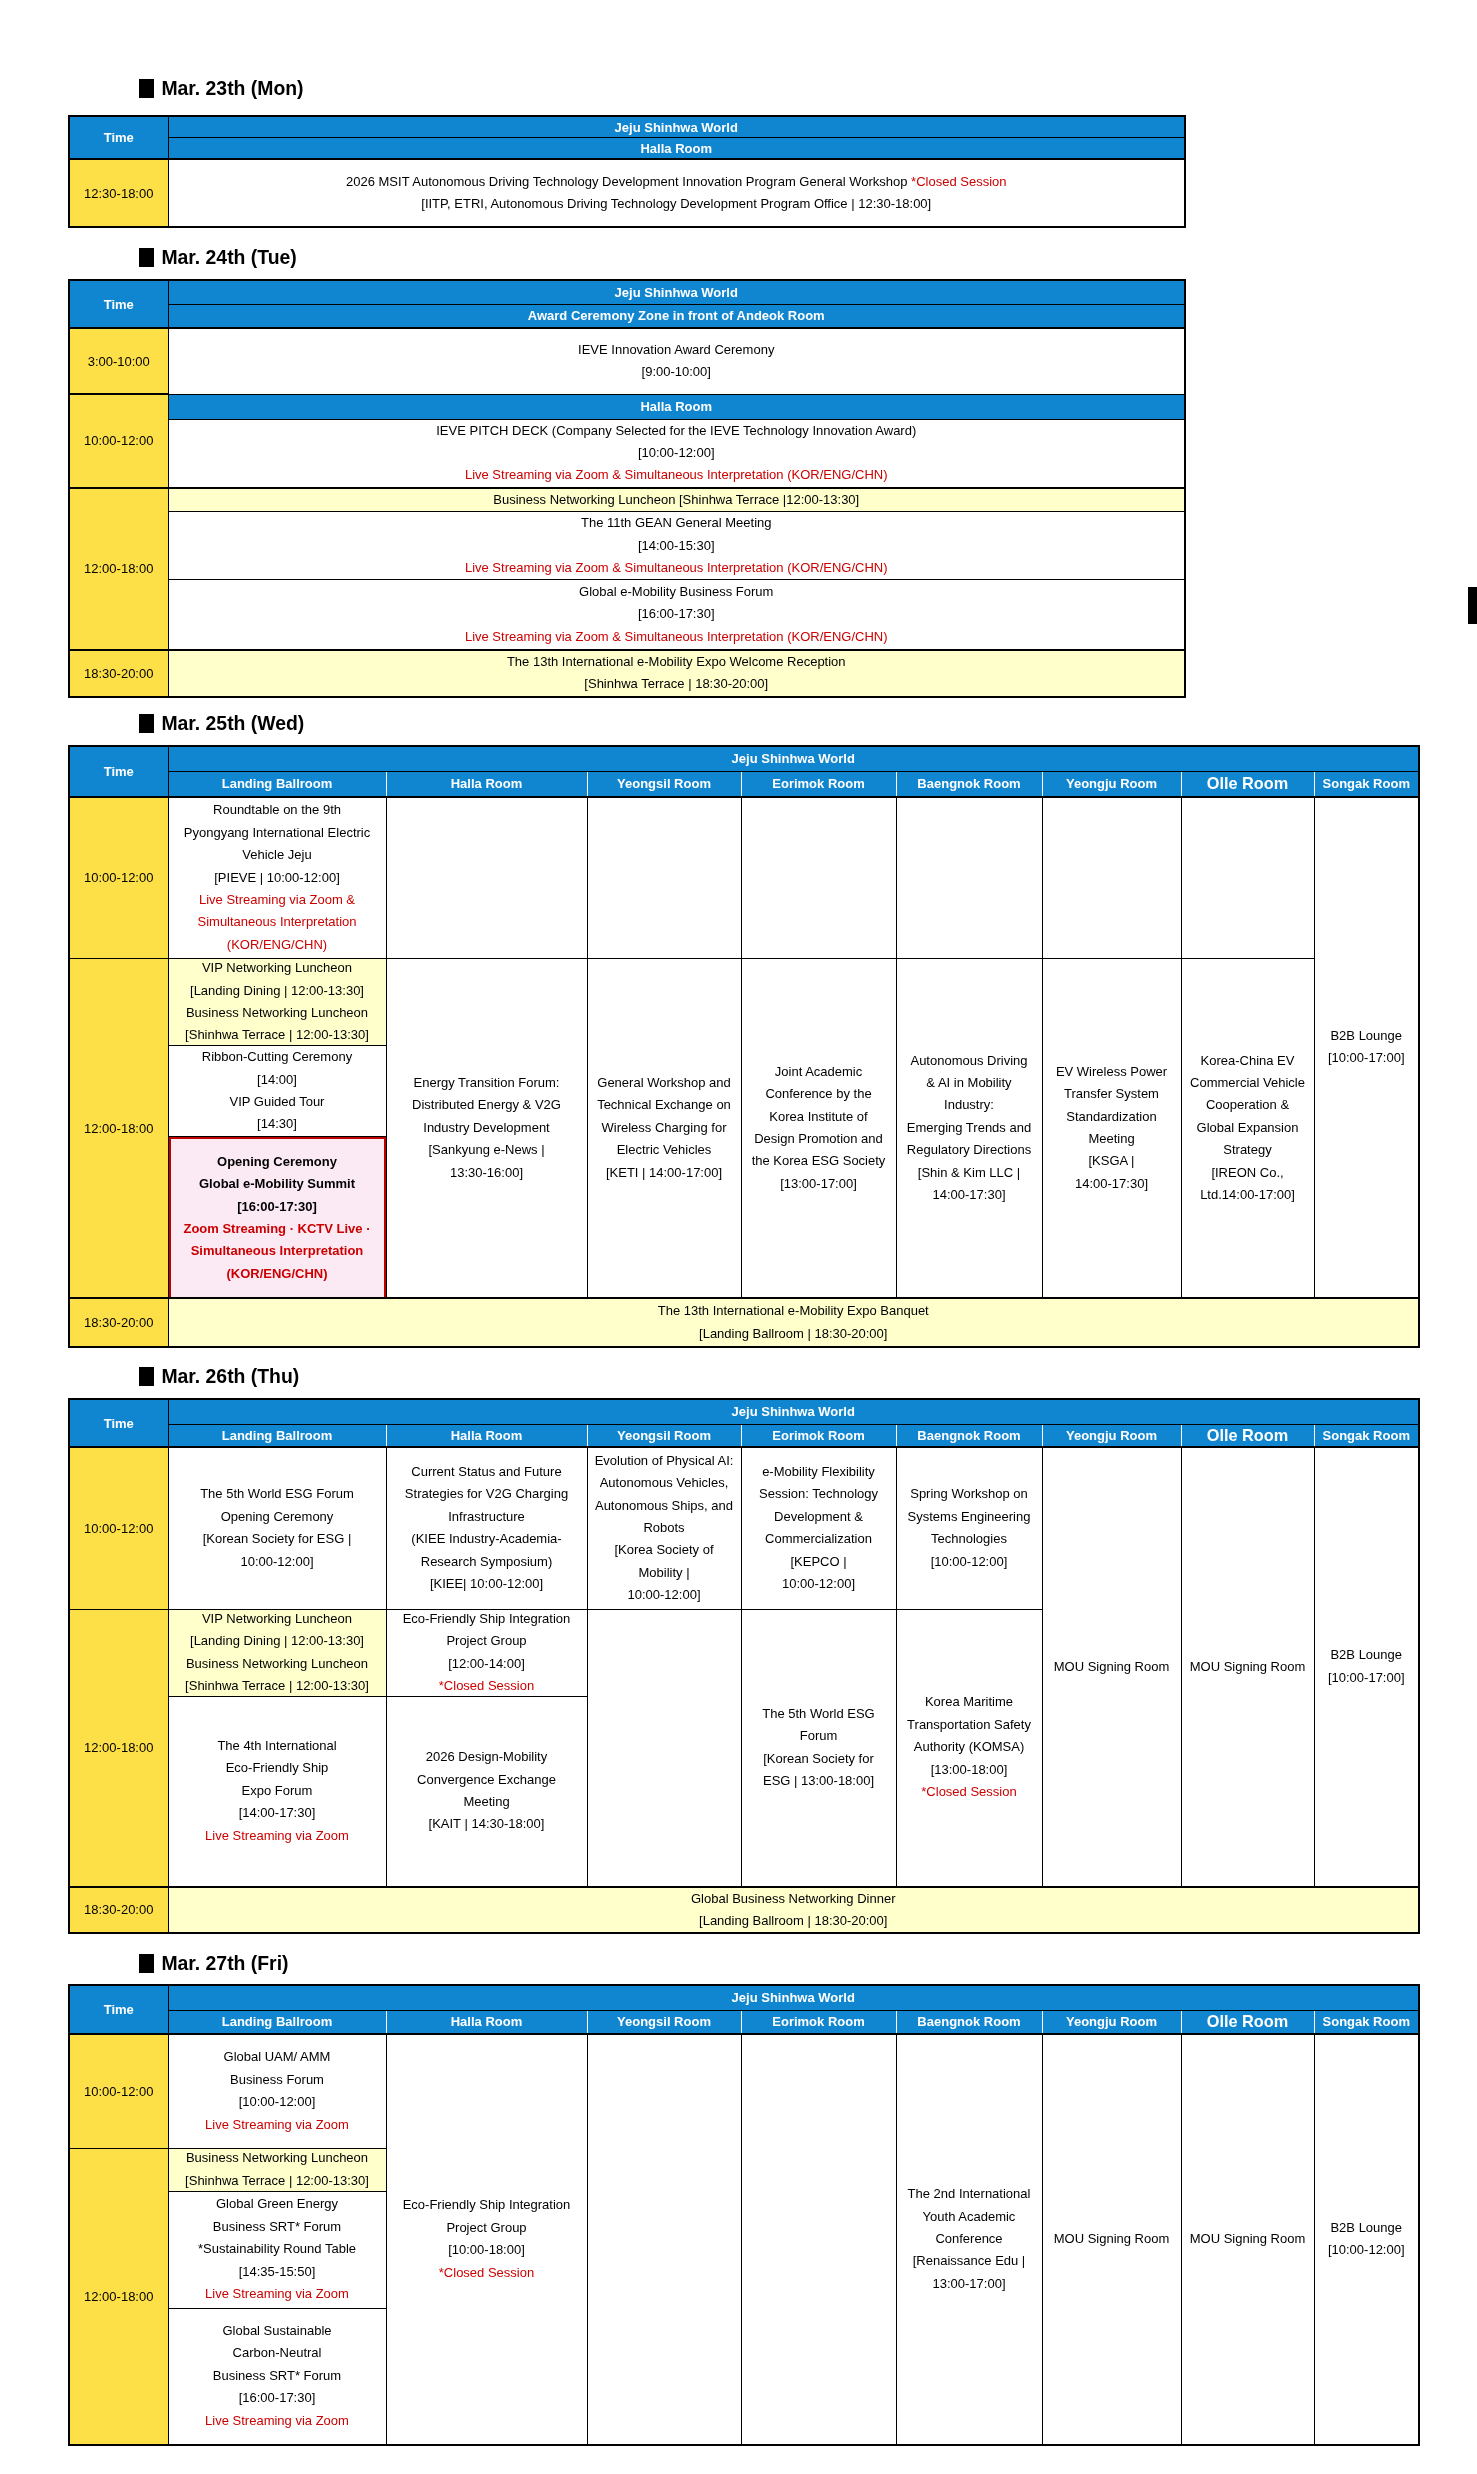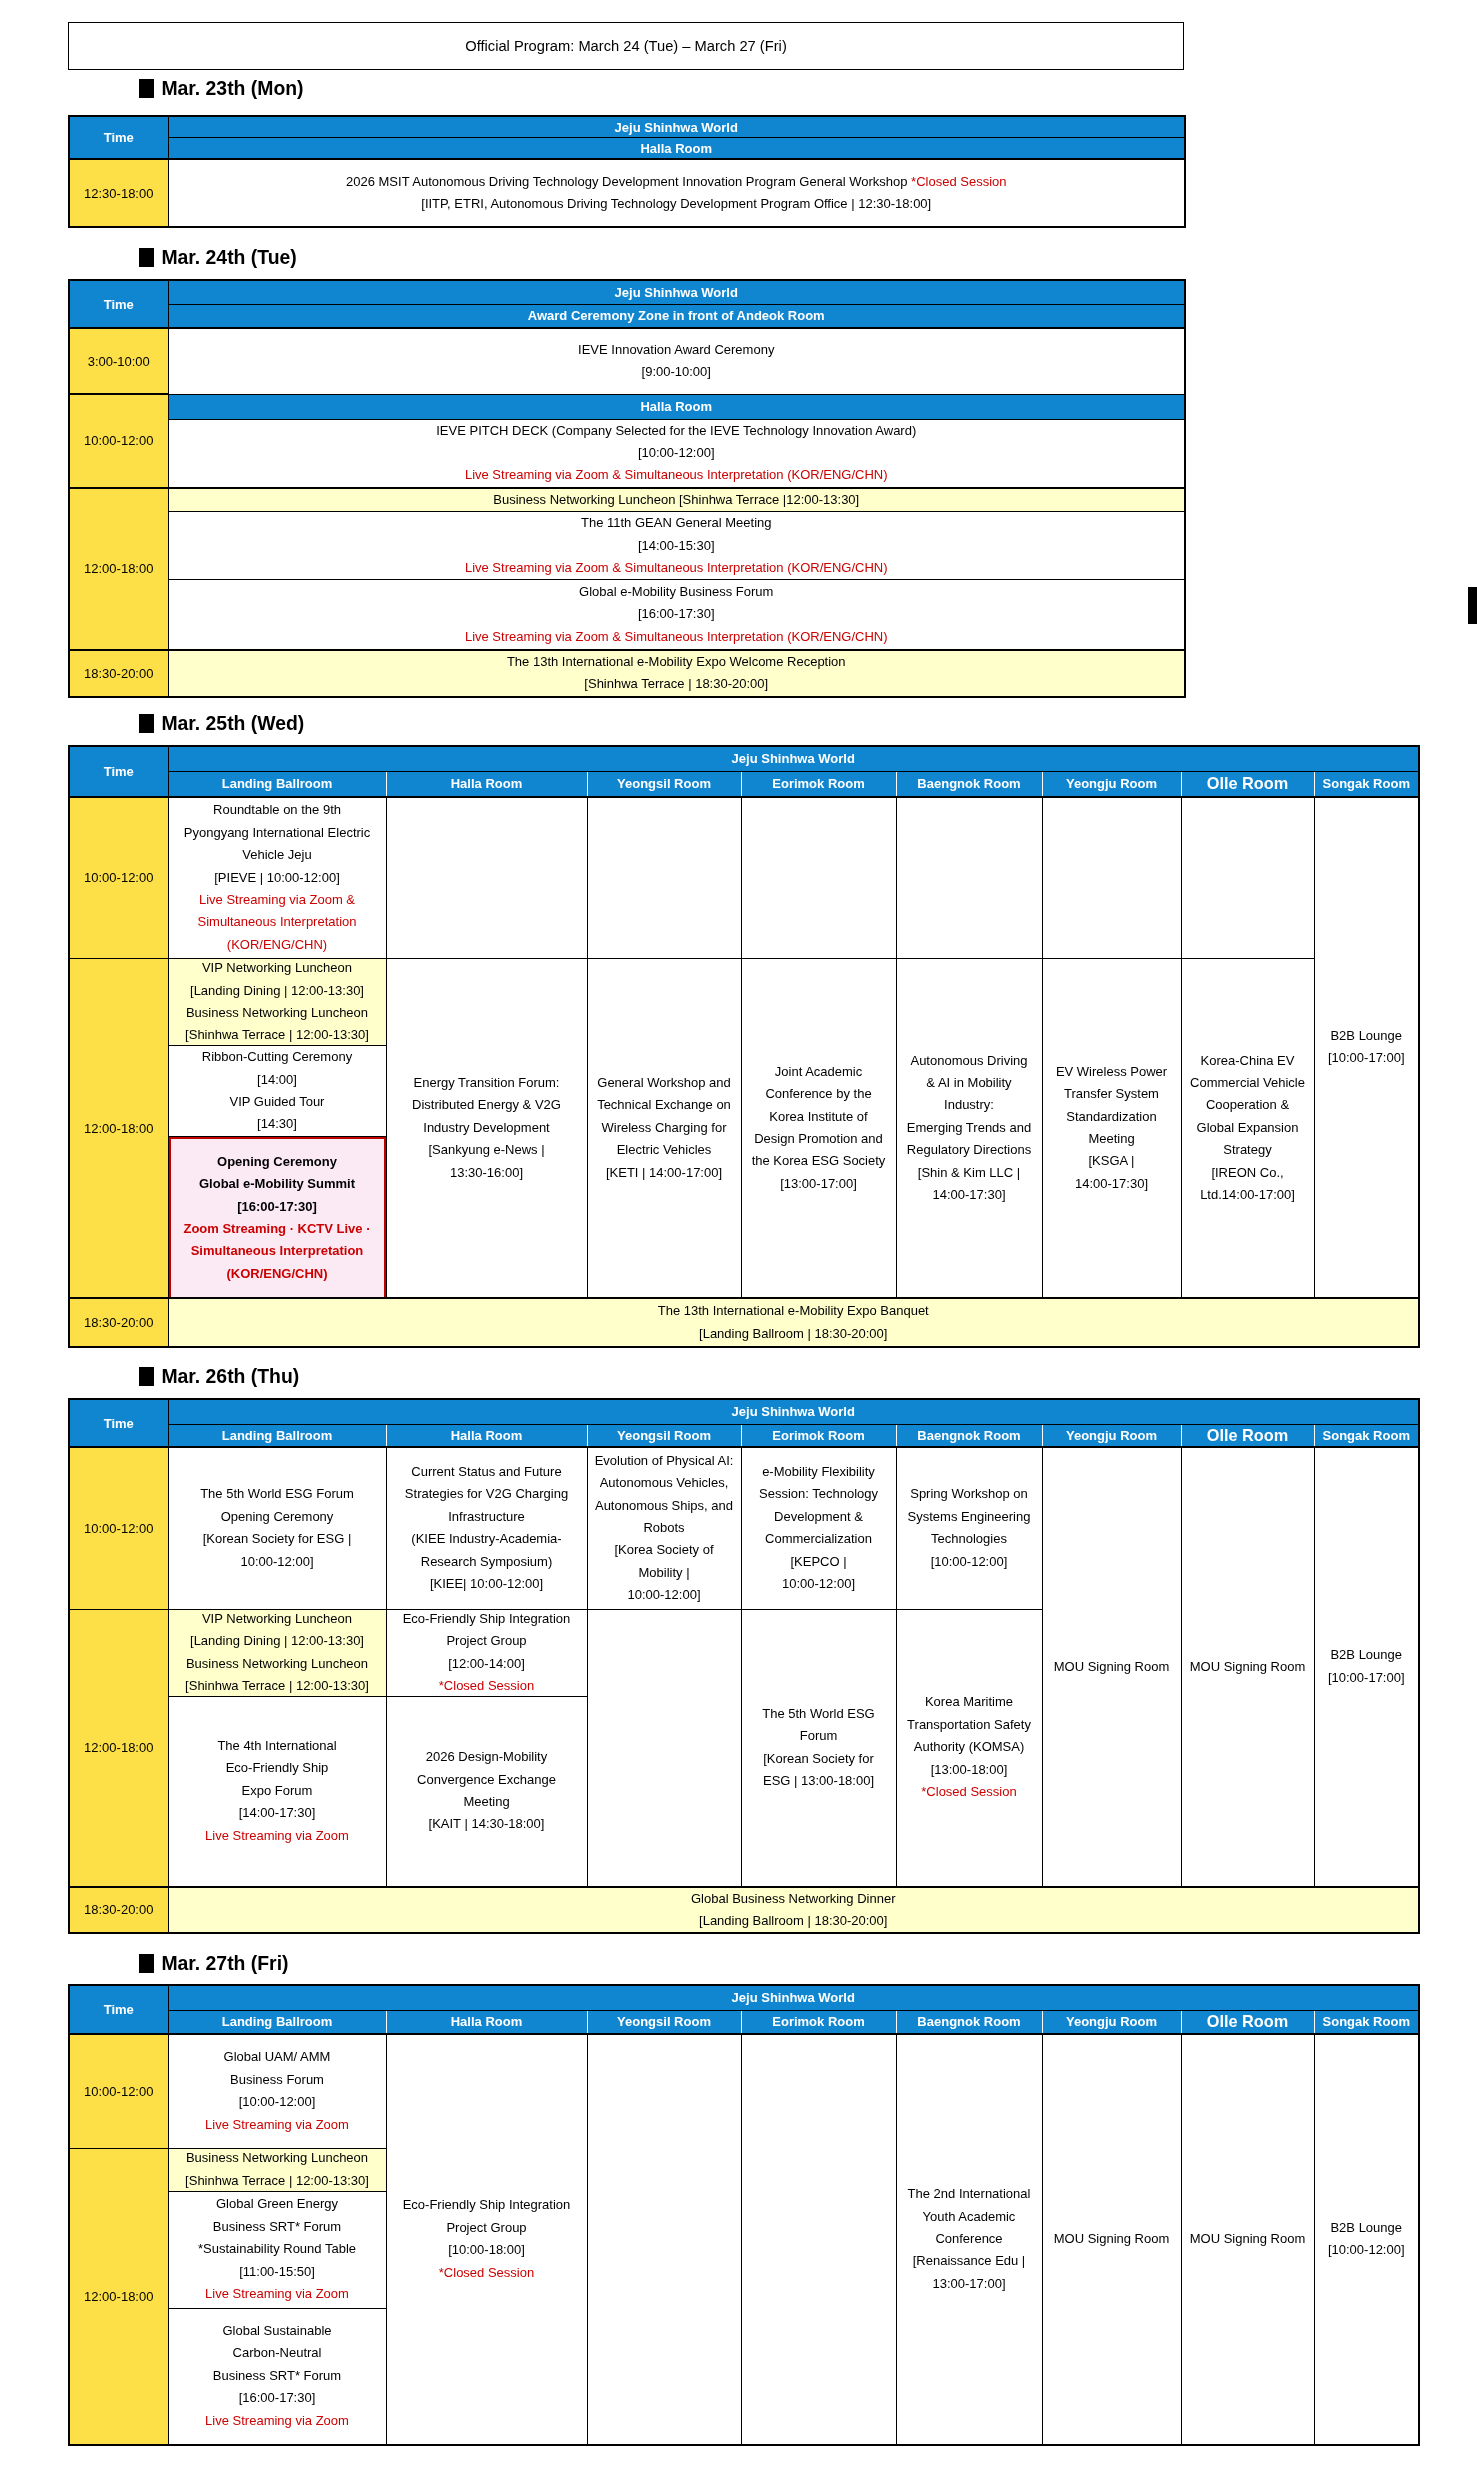--- a/index.html
+++ b/index.html
@@ -37,23 +37,20 @@
        border-bottom:0.8px solid #000;box-sizing:border-box;width:100%;line-height:22.4px;}
   .sub.last{border-bottom:0;}
   .pinkc{background:#FBE9F4;border:2.3px solid #C00000;}
   .artifact{position:absolute;left:1468px;top:587px;width:10px;height:37px;background:#000;}
 </style>
 </head>
 <body>
 
 <div class="sheet">
 
-  <div class="banner">
-    <span>Official Program: March 24 (Tue) – March 27 (Fri)</span>
-  </div>
 
   <div class="dayhead" style="top:77px;">
     <span class="bullet"></span>
     <span>Mar. 23th (Mon)</span>
   </div>
   <table class="sched" style="top:115px;">
     <colgroup>
         <col style="width:99px">
         <col style="width:1017px">
       </colgroup>
@@ -482,21 +479,21 @@
       <td class="time bt2">12:00-18:00</td>
       <td class="stack bt2">
         <div class="sub yellow lh26" style="height:43px;">
               <div class="ln">Business Networking Luncheon</div>
               <div class="ln">[Shinhwa Terrace | 12:00-13:30]</div>
             </div>
         <div class="sub" style="height:117px;">
               <div class="ln">Global Green Energy</div>
               <div class="ln">Business SRT* Forum</div>
               <div class="ln">*Sustainability Round Table</div>
-              <div class="ln">[11:00-15:50]</div>
+              <div class="ln">[14:35-15:50]</div>
               <div class="ln red">Live Streaming via Zoom</div>
             </div>
         <div class="sub last" style="height:135px;">
               <div class="ln">Global Sustainable</div>
               <div class="ln">Carbon-Neutral</div>
               <div class="ln">Business SRT* Forum</div>
               <div class="ln">[16:00-17:30]</div>
               <div class="ln red">Live Streaming via Zoom</div>
             </div>
       </td>

